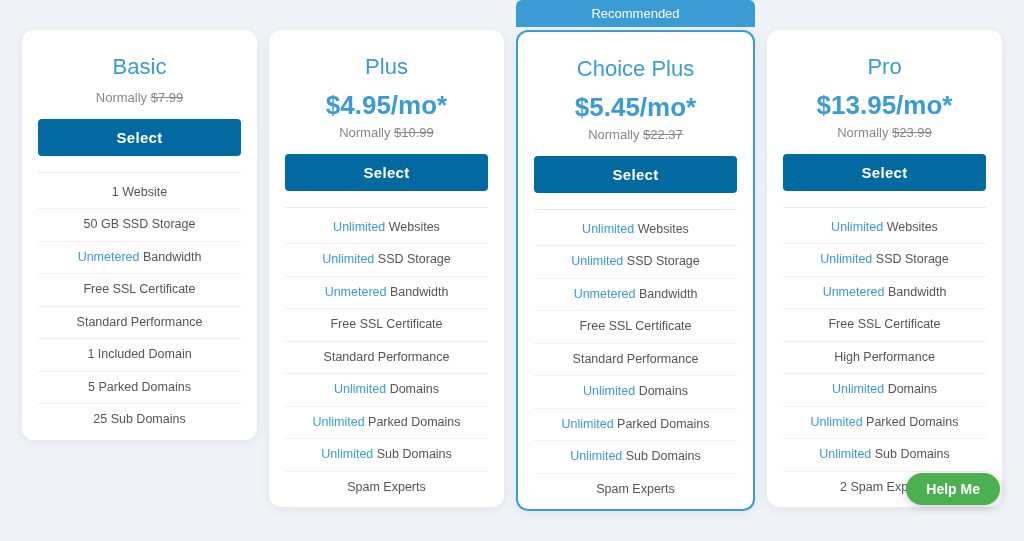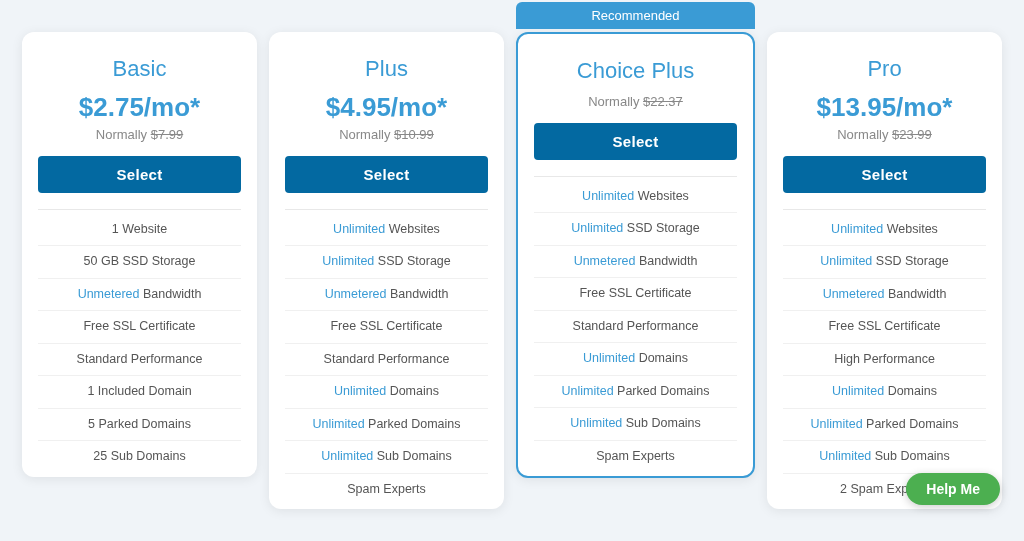--- a/index.html
+++ b/index.html
@@ -123,21 +123,20 @@
       box-shadow: 0 2px 8px rgba(0,0,0,0.2);
     }
   </style>
 </head>
 <body>
 
 <div class="pricing-wrapper">
   <div class="plans-container" id="plans-container">
   <div class="plan-card">
         <div class="plan-name">Basic</div>
-        <div class="plan-price">$2.75/mo*</div>
         <div class="plan-normal-price">Normally <s>$7.99</s></div>
         <button class="select-btn">Select</button>
         <div class="features-list">
           <div class="feature-item">1 Website</div>
           <div class="feature-item">50 GB SSD Storage</div>
           <div class="feature-item"><span class="highlight">Unmetered</span> Bandwidth</div>
           <div class="feature-item">Free SSL Certificate</div>
           <div class="feature-item">Standard Performance</div>
           <div class="feature-item">1 Included Domain</div>
           <div class="feature-item">5 Parked Domains</div>
@@ -157,20 +156,21 @@
           <div class="feature-item">Standard Performance</div>
           <div class="feature-item"><span class="highlight">Unlimited</span> Domains</div>
           <div class="feature-item"><span class="highlight">Unlimited</span> Parked Domains</div>
           <div class="feature-item"><span class="highlight">Unlimited</span> Sub Domains</div>
           <div class="feature-item">Spam Experts</div>
         </div>
       </div>
       <div class="plan-card recommended">
         <div class="recommended-badge">Recommended</div>
         <div class="plan-name">Choice Plus</div>
+        <div class="plan-price">$5.45/mo*</div>
         <div class="plan-normal-price">Normally <s>$22.37</s></div>
         <button class="select-btn">Select</button>
         <div class="features-list">
           <div class="feature-item"><span class="highlight">Unlimited</span> Websites</div>
           <div class="feature-item"><span class="highlight">Unlimited</span> SSD Storage</div>
           <div class="feature-item"><span class="highlight">Unmetered</span> Bandwidth</div>
           <div class="feature-item">Free SSL Certificate</div>
           <div class="feature-item">Standard Performance</div>
           <div class="feature-item"><span class="highlight">Unlimited</span> Domains</div>
           <div class="feature-item"><span class="highlight">Unlimited</span> Parked Domains</div>

